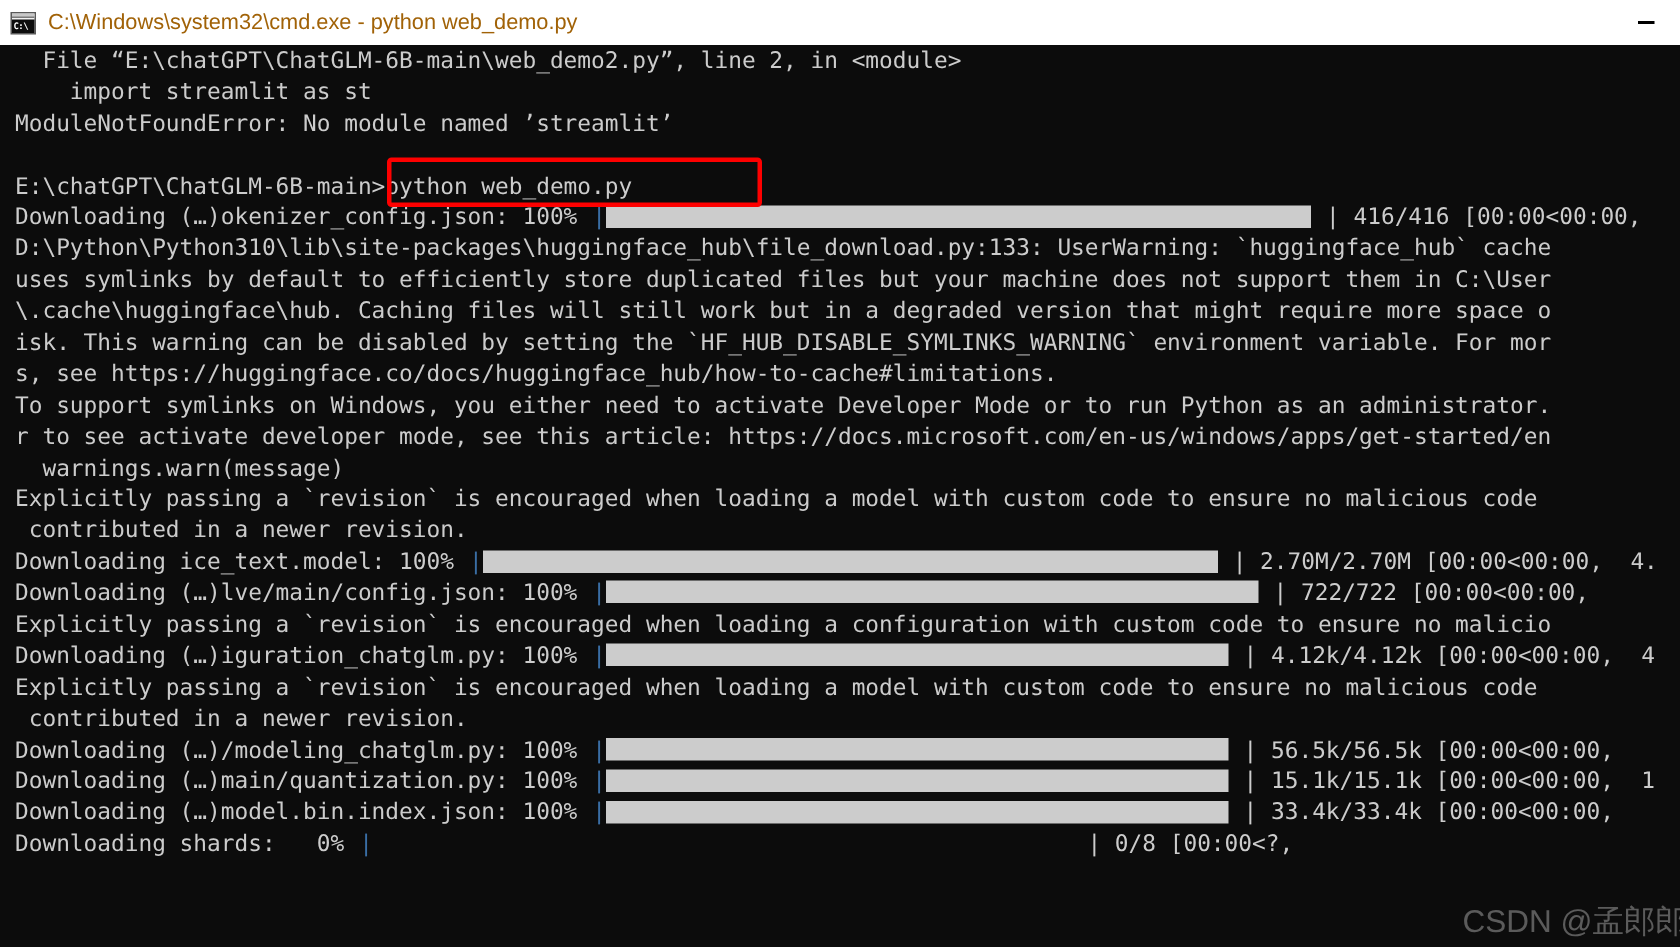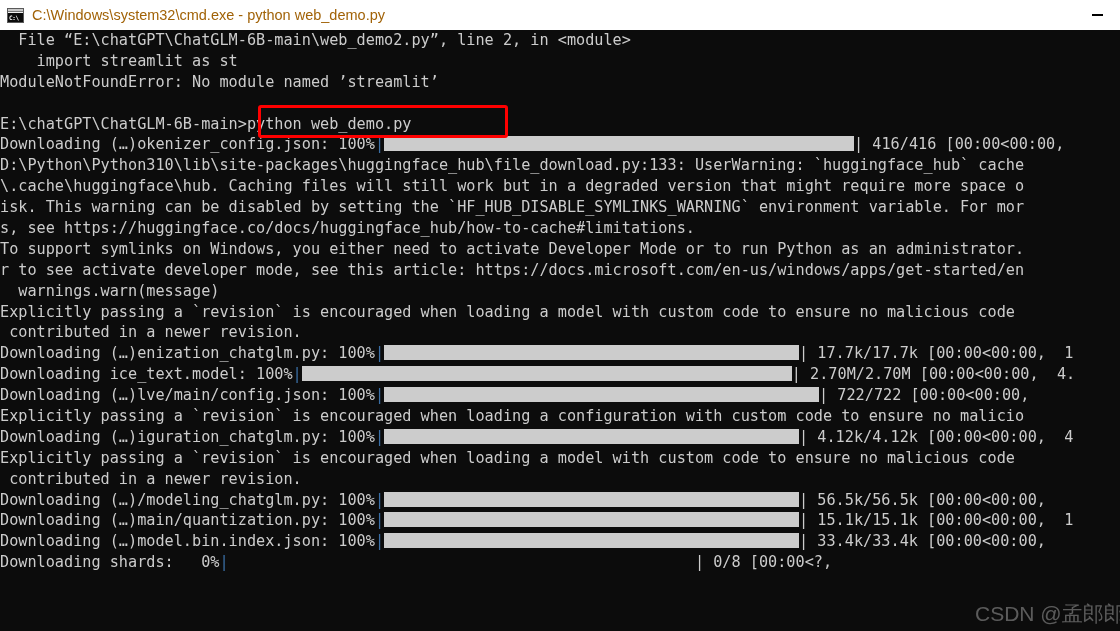--- a/index.html
+++ b/index.html
@@ -43,21 +43,21 @@
   
   .console{
     position:absolute; left:0; top:30px; width:1120px; height:601px;
     background:#0c0c0c; overflow:hidden;
   }
   .line{
     height:20.9px; line-height:20.9px; white-space:pre;
     font-family:"DejaVu Sans Mono","Liberation Mono",monospace;
     font-size:15.2px; color:#cccccc; letter-spacing:0px;
   }
-  .line .txt{ display:inline; }
+  .line .txt{ display:inline;margin-left:10px; }
   
   .pbar{
     display:inline-block; vertical-align:middle; position:relative; top:-1px;
     background:#cccccc; height:15px;
   }
   .pipe{ color:#3a6ea5; }
 
   
   .redbox{
     position:absolute; border:3px solid #fe0000; border-radius:3px;
@@ -89,29 +89,29 @@
 
 <div class="console">
   <div id="console-lines">
       <div class="line"><span class="txt">  File “E:\chatGPT\ChatGLM-6B-main\web_demo2.py”, line 2, in &lt;module&gt;</span></div>
       <div class="line"><span class="txt">    import streamlit as st</span></div>
       <div class="line"><span class="txt">ModuleNotFoundError: No module named ’streamlit’</span></div>
       <div class="line"><span class="txt"></span></div>
       <div class="line"><span class="txt">E:\chatGPT\ChatGLM-6B-main&gt;python web_demo.py</span></div>
       <div class="line"><span class="txt">Downloading (…)okenizer_config.json: 100%</span><span class="txt pipe">|</span><span class="pbar" style="width: 470px;"></span><span class="txt">| 416/416 [00:00&lt;00:00,</span></div>
       <div class="line"><span class="txt">D:\Python\Python310\lib\site-packages\huggingface_hub\file_download.py:133: UserWarning: `huggingface_hub` cache</span></div>
+      <div class="line"><span class="txt">uses symlinks by default to efficiently store duplicated files but your machine does not support them in C:\User</span></div>
       <div class="line"><span class="txt">\.cache\huggingface\hub. Caching files will still work but in a degraded version that might require more space o</span></div>
       <div class="line"><span class="txt">isk. This warning can be disabled by setting the `HF_HUB_DISABLE_SYMLINKS_WARNING` environment variable. For mor</span></div>
       <div class="line"><span class="txt">s, see https://huggingface.co/docs/huggingface_hub/how-to-cache#limitations.</span></div>
       <div class="line"><span class="txt">To support symlinks on Windows, you either need to activate Developer Mode or to run Python as an administrator.</span></div>
       <div class="line"><span class="txt">r to see activate developer mode, see this article: https://docs.microsoft.com/en-us/windows/apps/get-started/en</span></div>
       <div class="line"><span class="txt">  warnings.warn(message)</span></div>
       <div class="line"><span class="txt">Explicitly passing a `revision` is encouraged when loading a model with custom code to ensure no malicious code</span></div>
       <div class="line"><span class="txt"> contributed in a newer revision.</span></div>
-      <div class="line"><span class="txt">Downloading (…)enization_chatglm.py: 100%</span><span class="txt pipe">|</span><span class="pbar" style="width: 415px;"></span><span class="txt">| 17.7k/17.7k [00:00&lt;00:00,  1</span></div>
       <div class="line"><span class="txt">Downloading ice_text.model: 100%</span><span class="txt pipe">|</span><span class="pbar" style="width: 490px;"></span><span class="txt">| 2.70M/2.70M [00:00&lt;00:00,  4.</span></div>
       <div class="line"><span class="txt">Downloading (…)lve/main/config.json: 100%</span><span class="txt pipe">|</span><span class="pbar" style="width: 435px;"></span><span class="txt">| 722/722 [00:00&lt;00:00,</span></div>
       <div class="line"><span class="txt">Explicitly passing a `revision` is encouraged when loading a configuration with custom code to ensure no malicio</span></div>
       <div class="line"><span class="txt">Downloading (…)iguration_chatglm.py: 100%</span><span class="txt pipe">|</span><span class="pbar" style="width: 415px;"></span><span class="txt">| 4.12k/4.12k [00:00&lt;00:00,  4</span></div>
       <div class="line"><span class="txt">Explicitly passing a `revision` is encouraged when loading a model with custom code to ensure no malicious code</span></div>
       <div class="line"><span class="txt"> contributed in a newer revision.</span></div>
       <div class="line"><span class="txt">Downloading (…)/modeling_chatglm.py: 100%</span><span class="txt pipe">|</span><span class="pbar" style="width: 415px;"></span><span class="txt">| 56.5k/56.5k [00:00&lt;00:00,</span></div>
       <div class="line"><span class="txt">Downloading (…)main/quantization.py: 100%</span><span class="txt pipe">|</span><span class="pbar" style="width: 415px;"></span><span class="txt">| 15.1k/15.1k [00:00&lt;00:00,  1</span></div>
       <div class="line"><span class="txt">Downloading (…)model.bin.index.json: 100%</span><span class="txt pipe">|</span><span class="pbar" style="width: 415px;"></span><span class="txt">| 33.4k/33.4k [00:00&lt;00:00,</span></div>
       <div class="line"><span class="txt">Downloading shards:   0%</span><span class="txt pipe">|</span><span class="txt">                                                   | 0/8 [00:00&lt;?,</span></div>

